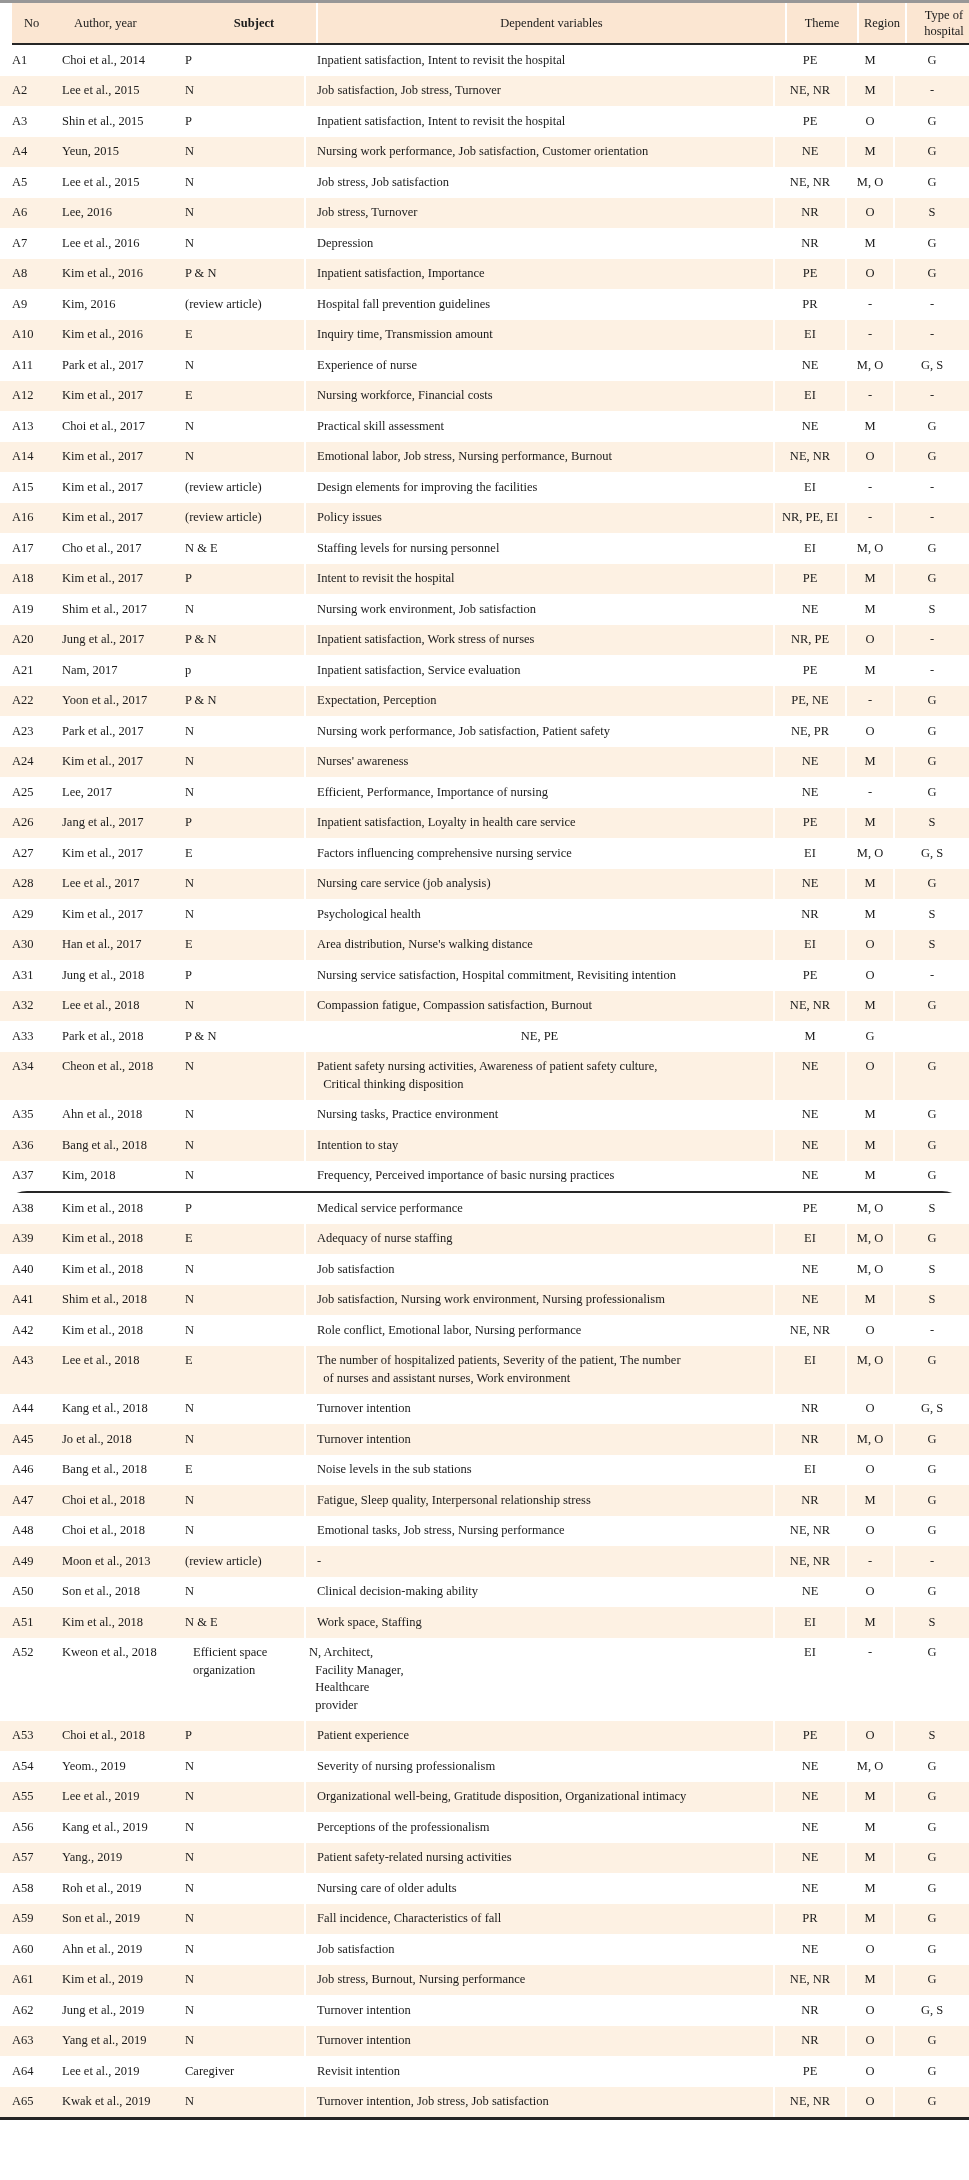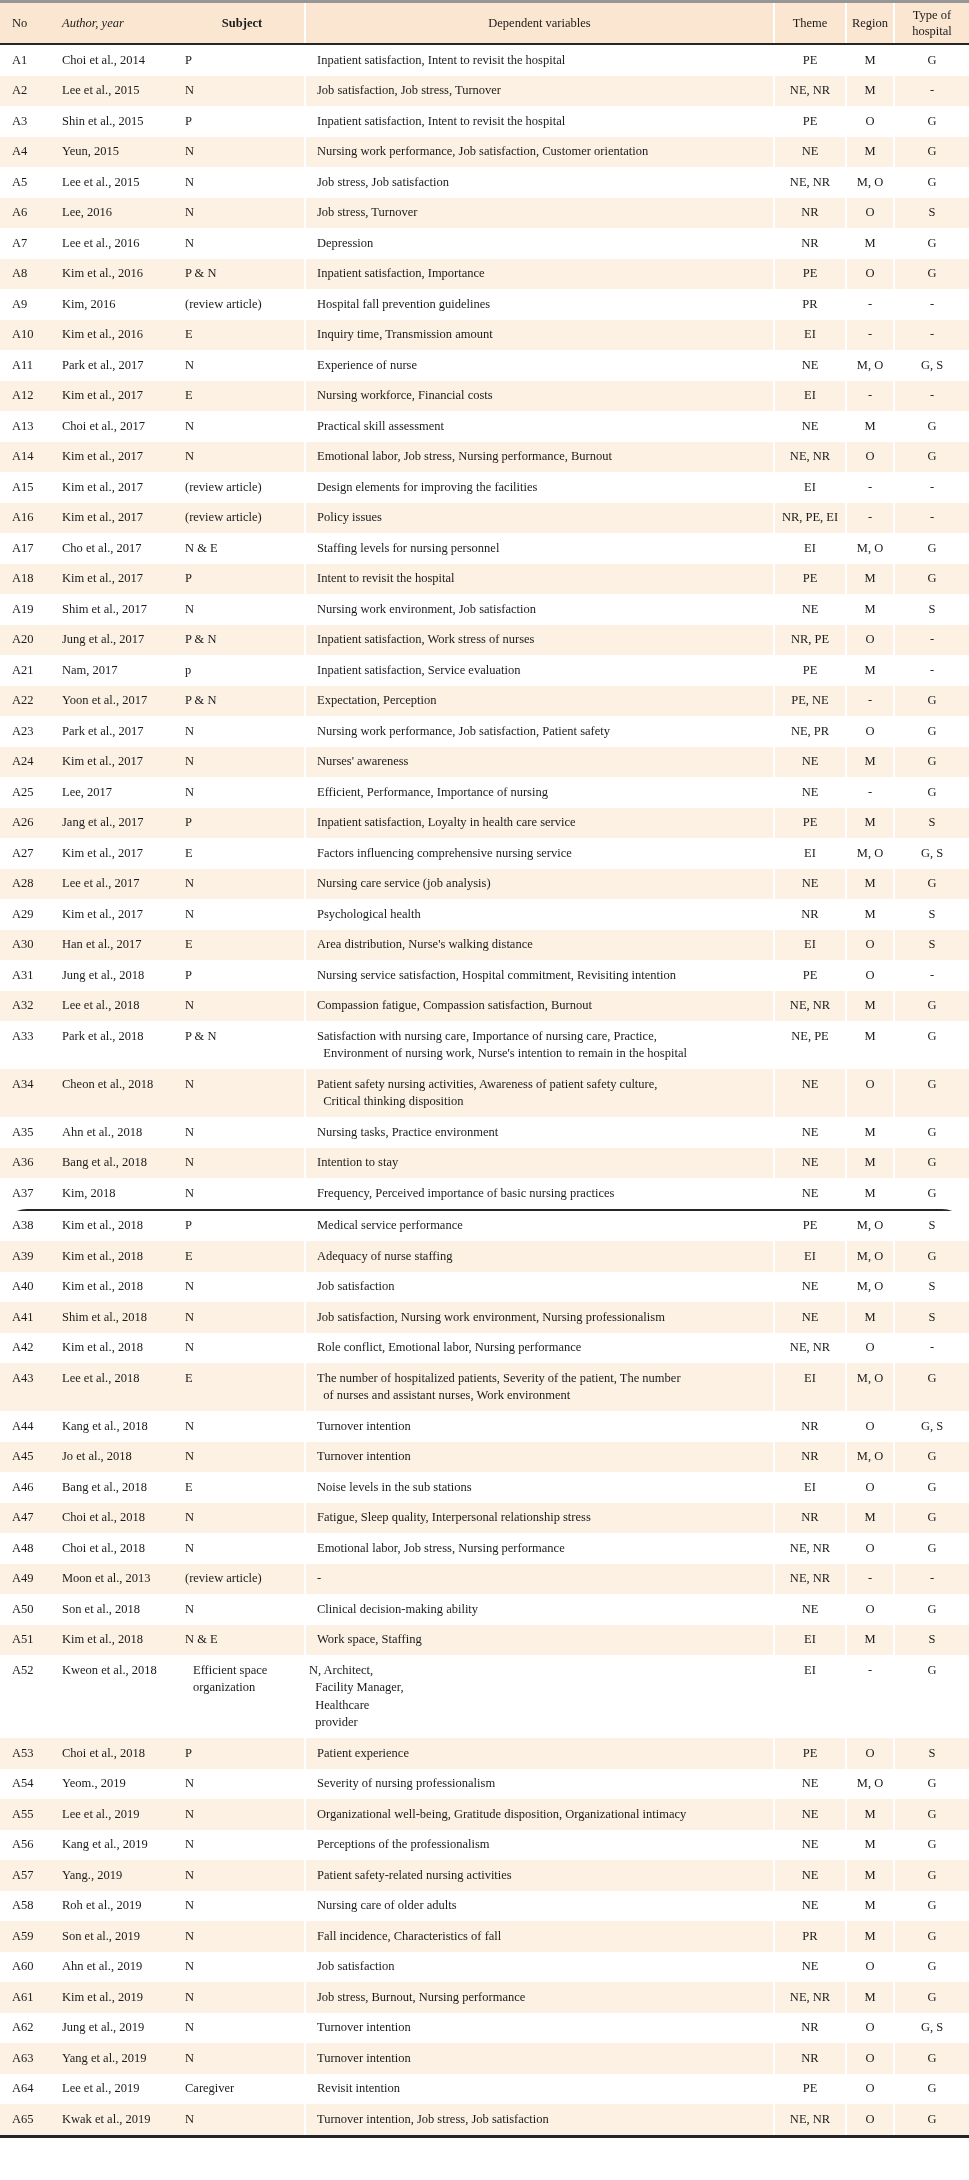--- a/index.html
+++ b/index.html
@@ -19,32 +19,33 @@
     border-bottom: 3px solid #262626;
     box-sizing: border-box;
   }
   .thead {
     display: grid;
     grid-template-columns: 55px 125px 124px 469px 72px 48px 76px;
     background: #fbe6d2;
     border-bottom: 2px solid #262626;
     align-items: center;
     min-height: 40px;
+    margin-left: 12px;
   }
   .thead .hcell {
     padding: 4px 2px;
     line-height: 16px;
     display: flex;
     align-items: center;
     height: 100%;
     box-sizing: border-box;
     white-space: pre-line;
   }
   .hcell.h-no { padding-left: 12px; }
-  .hcell.h-author { padding-left: 7px; font-style: italic; }
+  .hcell.h-author { padding-left: 7px; }
   .hcell.h-subject { justify-content: center; text-align: center; font-weight: bold; }
   .hcell.h-depvar { justify-content: center; text-align: left; }
   .hcell.h-theme, .hcell.h-region, .hcell.h-type { justify-content: center; text-align: center; }
   .sep { border-left: 2px solid #ffffff; }
   .section { width: 100%; border-radius: 27px; }
   .section + .section { border-top: 2px solid #262626; }
   .trow {
     display: grid;
     grid-template-columns: 55px 125px 124px 469px 72px 48px 76px;
     align-items: start;
@@ -368,22 +369,20 @@
         <div class="cell c-subject">N</div>
         <div class="cell c-depvar sep">Compassion fatigue, Compassion satisfaction, Burnout</div>
         <div class="cell c-theme sep">NE, NR</div>
         <div class="cell c-region sep">M</div>
         <div class="cell c-type sep">G</div>
       </div>
           <div class="trow">
         <div class="cell c-no">A33</div>
         <div class="cell c-author">Park et al., 2018</div>
         <div class="cell c-subject">P &amp; N</div>
-        <div class="cell c-depvar sep">Satisfaction with nursing care, Importance of nursing care, Practice,
-  Environment of nursing work, Nurse's intention to remain in the hospital</div>
         <div class="cell c-theme sep">NE, PE</div>
         <div class="cell c-region sep">M</div>
         <div class="cell c-type sep">G</div>
       </div>
           <div class="trow shaded">
         <div class="cell c-no">A34</div>
         <div class="cell c-author">Cheon et al., 2018</div>
         <div class="cell c-subject">N</div>
         <div class="cell c-depvar sep">Patient safety nursing activities, Awareness of patient safety culture,
   Critical thinking disposition</div>
@@ -508,21 +507,21 @@
         <div class="cell c-subject">N</div>
         <div class="cell c-depvar sep">Fatigue, Sleep quality, Interpersonal relationship stress</div>
         <div class="cell c-theme sep">NR</div>
         <div class="cell c-region sep">M</div>
         <div class="cell c-type sep">G</div>
       </div>
           <div class="trow">
         <div class="cell c-no">A48</div>
         <div class="cell c-author">Choi et al., 2018</div>
         <div class="cell c-subject">N</div>
-        <div class="cell c-depvar sep">Emotional labor, Job stress, Nursing performance</div>
+        <div class="cell c-depvar sep">Emotional tasks, Job stress, Nursing performance</div>
         <div class="cell c-theme sep">NE, NR</div>
         <div class="cell c-region sep">O</div>
         <div class="cell c-type sep">G</div>
       </div>
           <div class="trow shaded">
         <div class="cell c-no">A49</div>
         <div class="cell c-author">Moon et al., 2013</div>
         <div class="cell c-subject">(review article)</div>
         <div class="cell c-depvar sep">-</div>
         <div class="cell c-theme sep">NE, NR</div>

